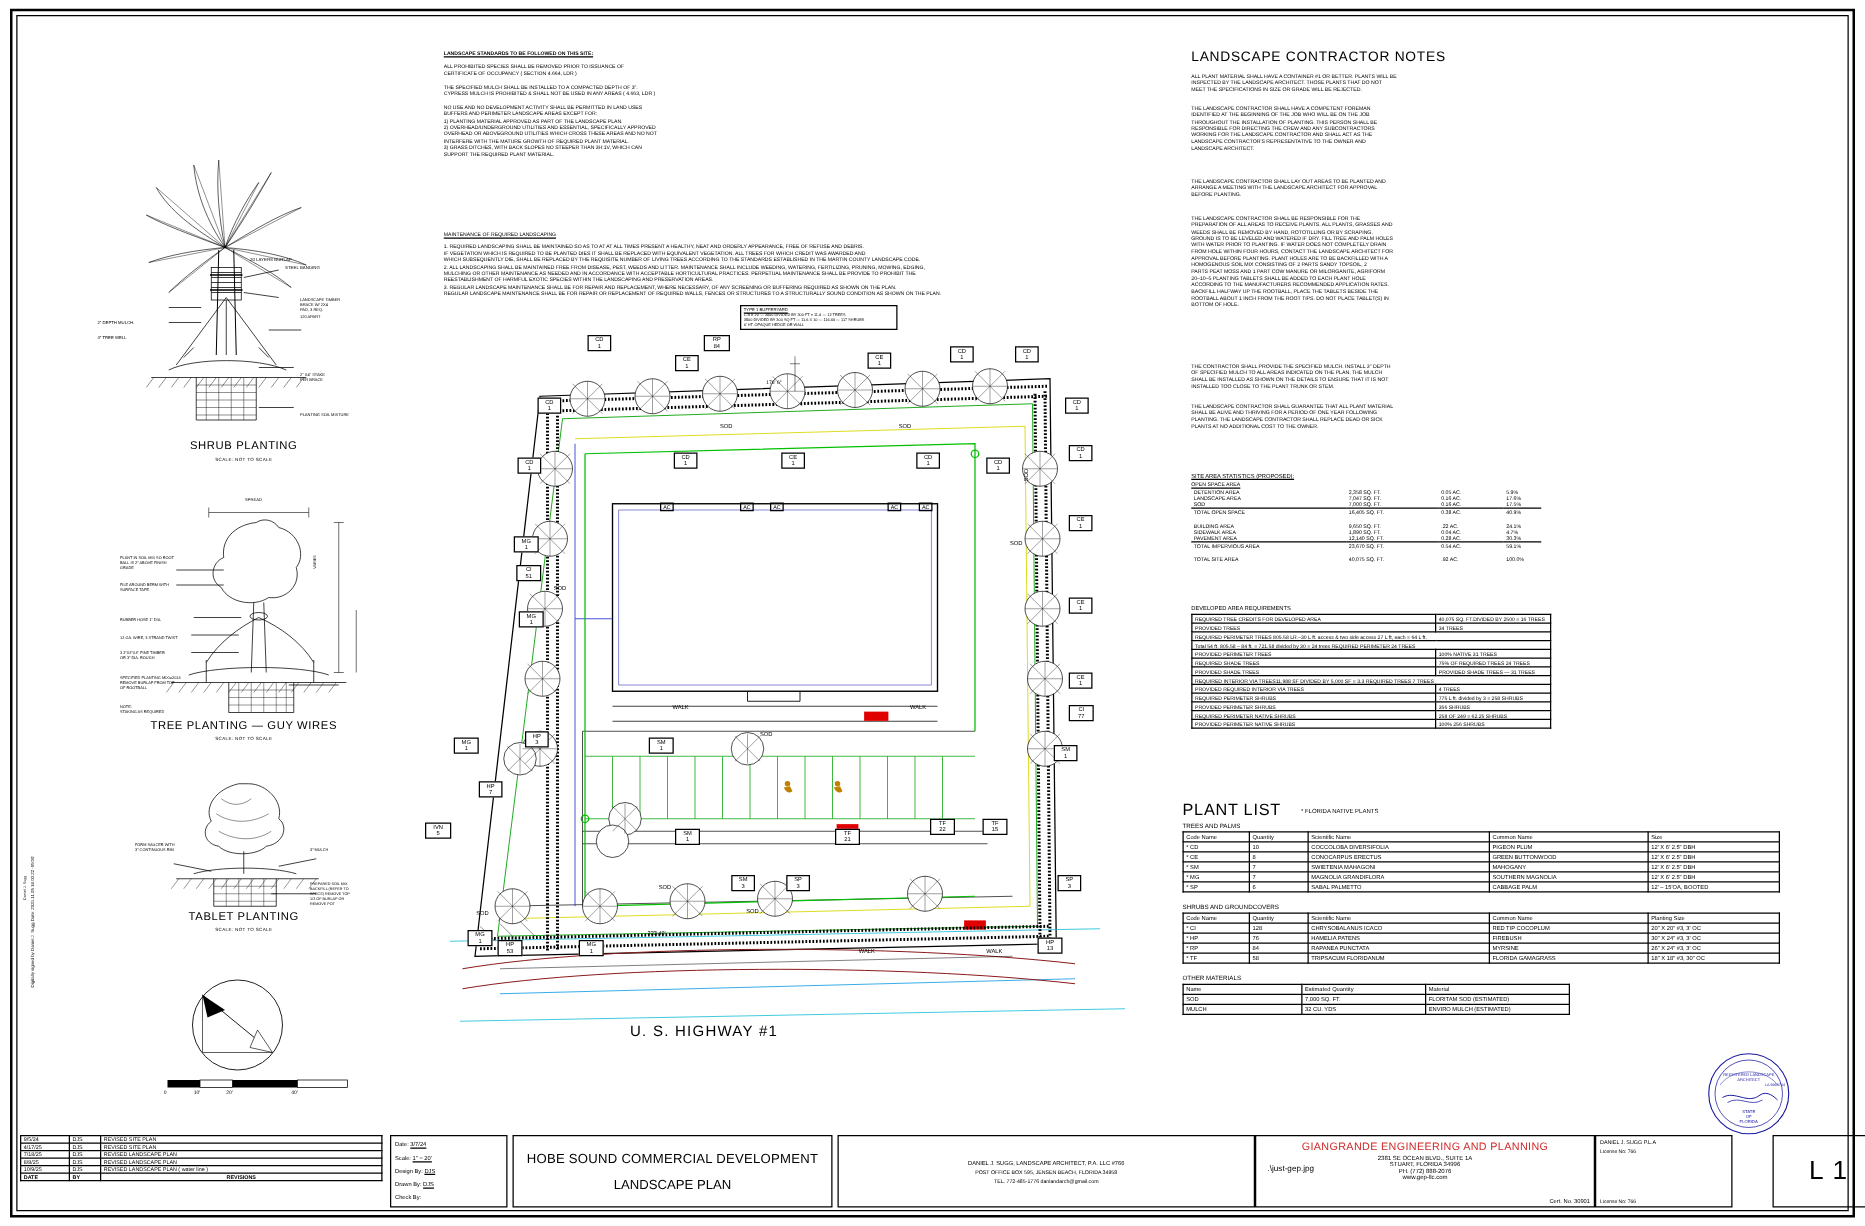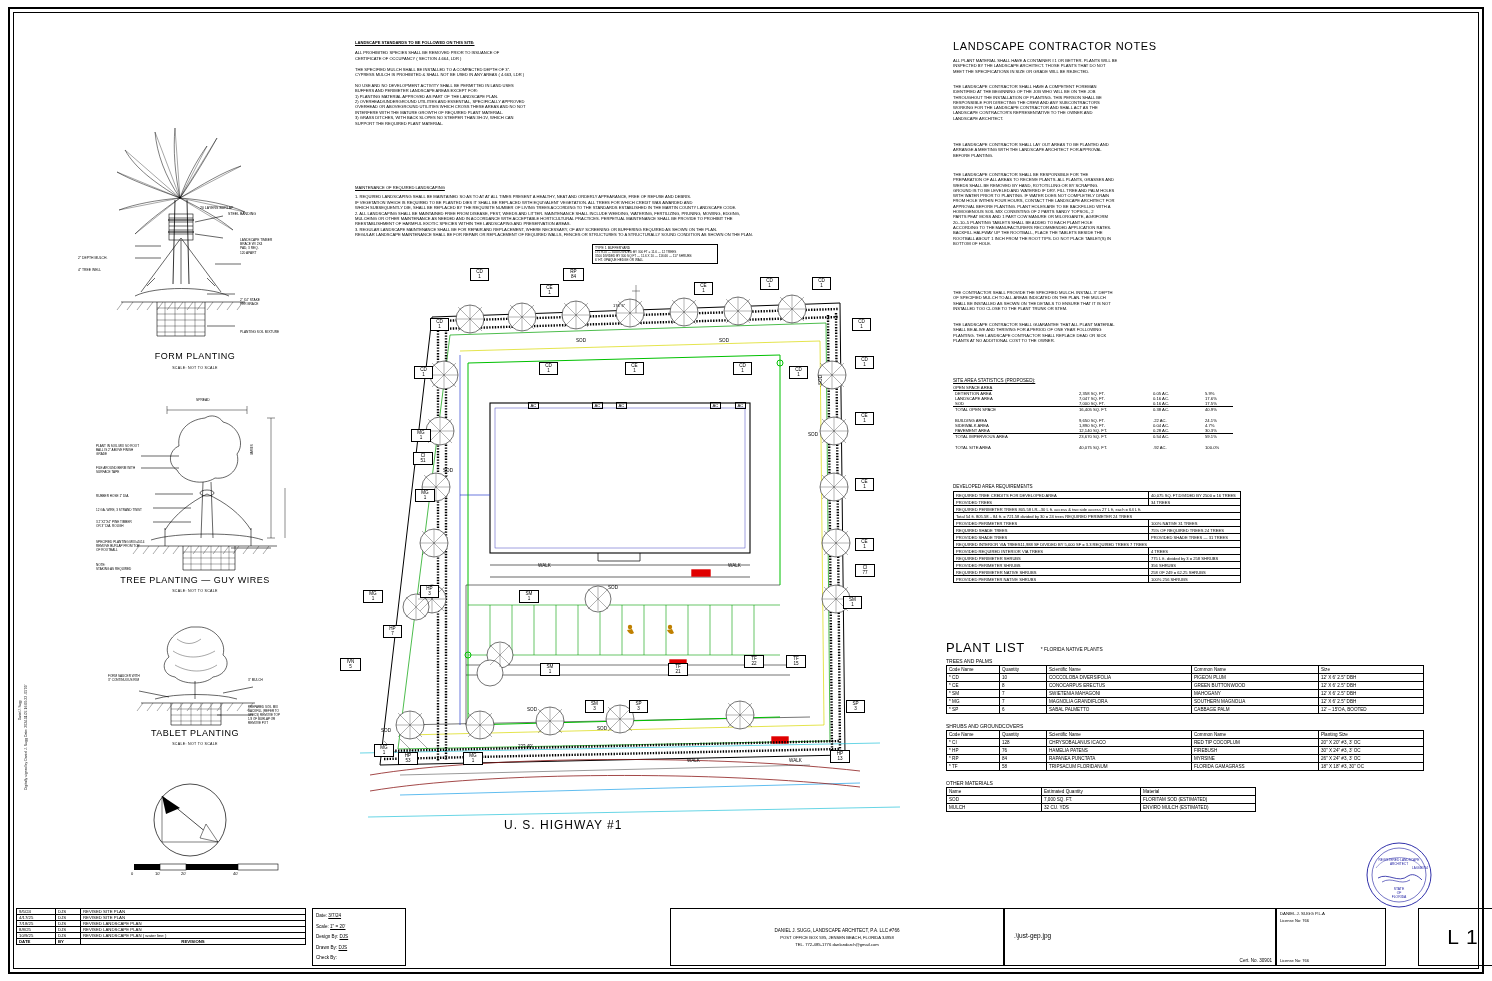--- a/index.html
+++ b/index.html
@@ -90,21 +90,21 @@
   <div class="abs" style="left:228px;top:212px;font-size:3.5px;">STEEL BANDING</div>
   <div class="abs" style="left:240px;top:238px;font-size:3.2px;line-height:4.2px;white-space:pre-line;">LANDSCAPE TIMBER
 BRACE W/ 2X4
 PAD, 3 REQ.
 120 APART</div>
   <div class="abs" style="left:78px;top:256px;font-size:3.4px;">2" DEPTH MULCH.</div>
   <div class="abs" style="left:78px;top:268px;font-size:3.4px;">4" TREE WELL</div>
   <div class="abs" style="left:240px;top:298px;font-size:3.2px;line-height:4.2px;white-space:pre-line;">2"  X4" STAKE
 PER BRACE</div>
   <div class="abs" style="left:240px;top:330px;font-size:3.2px;">PLANTING SOIL MIXTURE</div>
-  <div class="abs detail-title" style="left:100px;top:351px;width:190px;">FORM PLANTING</div>
+  <div class="abs detail-title" style="left:100px;top:351px;width:190px;">SHRUB PLANTING</div>
   <div class="abs detail-sub" style="left:100px;top:366px;width:190px;">SCALE:  NOT TO SCALE</div>
 
   <svg class="abs" style="left:95px;top:398px;" width="200" height="180" viewBox="0 0 200 180">
     <g stroke="#000" fill="none" stroke-width="0.6">
 
       <path d="M110 20 C92 22 82 34 84 48 C74 52 72 66 82 72 C88 84 108 88 120 80 C134 82 146 70 142 56 C150 46 144 28 128 24 C124 18 116 16 110 20 Z"></path>
 
       <path d="M108 84 L106 140 M116 84 L118 140"></path>
 
       <path d="M72 12 H152" stroke-width="0.45"></path>
@@ -791,31 +791,42 @@
   <div class="tb" style="left:312px;top:908px;width:94px;height:58px;padding:2px 3px;box-sizing:border-box;">
     <div style="font-size:4.6px;line-height:10.6px;">
       <div><span>Date:</span> <span style="text-decoration:underline">3/7/24</span></div>
       <div><span>Scale:</span> <span style="text-decoration:underline">1"  =  20'</span></div>
       <div><span>Design By:</span> <span style="text-decoration:underline">DJS</span></div>
       <div><span>Drawn By:</span> <span style="text-decoration:underline">DJS</span></div>
       <div><span>Check By:</span> <span style="text-decoration:underline"></span></div>
     </div>
   </div>
 
+  <div class="tb" style="left:410px;top:908px;width:256px;height:58px;display:flex;flex-direction:column;align-items:center;justify-content:center;">
+    <div style="font-size:10.5px;letter-spacing:.2px;">HOBE SOUND COMMERCIAL DEVELOPMENT</div>
+    <div style="font-size:10.5px;margin-top:9px;">LANDSCAPE PLAN</div>
+  </div>
 
   <div class="tb" style="left:670px;top:908px;width:334px;height:58px;display:flex;align-items:center;justify-content:center;">
     <div style="text-align:center;">
       <div style="font-size:4.6px;">DANIEL J. SUGG, LANDSCAPE ARCHITECT, P.A. LLC #766</div>
       <div style="font-size:4.2px;margin-top:2px;">POST OFFICE BOX 595, JENSEN BEACH, FLORIDA 34958</div>
       <div style="font-size:4.2px;margin-top:2px;">TEL. 772-485-1776      danlandarch@gmail.com</div>
     </div>
   </div>
   <div class="abs" style="left:1014px;top:932px;font-size:6.5px;">.\just-gep.jpg</div>
 
   <div class="tb" style="left:1004px;top:908px;width:272px;height:58px;">
+    <div style="text-align:center;padding-top:3px;">
+      <div style="font-size:8.6px;color:#d02a2a;letter-spacing:.3px;">GIANGRANDE  ENGINEERING  AND  PLANNING</div>
+      <div style="font-size:4.8px;margin-top:3px;">2381 SE OCEAN BLVD., SUITE 1A</div>
+      <div style="font-size:4.8px;">STUART, FLORIDA 34996</div>
+      <div style="font-size:4.8px;">PH. (772) 888-2076</div>
+      <div style="font-size:4.8px;">www.gep-llc.com</div>
+    </div>
     <div style="position:absolute;right:3px;bottom:2px;font-size:4.6px;">Cert. No. 30901</div>
   </div>
 
   <div class="tb" style="left:1276px;top:908px;width:110px;height:58px;">
     <div style="font-size:4.3px;padding:2px 3px;">DANIEL J. SUGG P.L.A</div>
     <div style="font-size:4px;padding:0 3px;">License No: 766</div>
     <div style="position:absolute;bottom:2px;left:3px;font-size:4px;">License No: 766</div>
   </div>
 
   <div class="tb" style="left:1386px;top:908px;width:90px;height:58px;display:flex;align-items:center;justify-content:center;margin-left:32px;">

